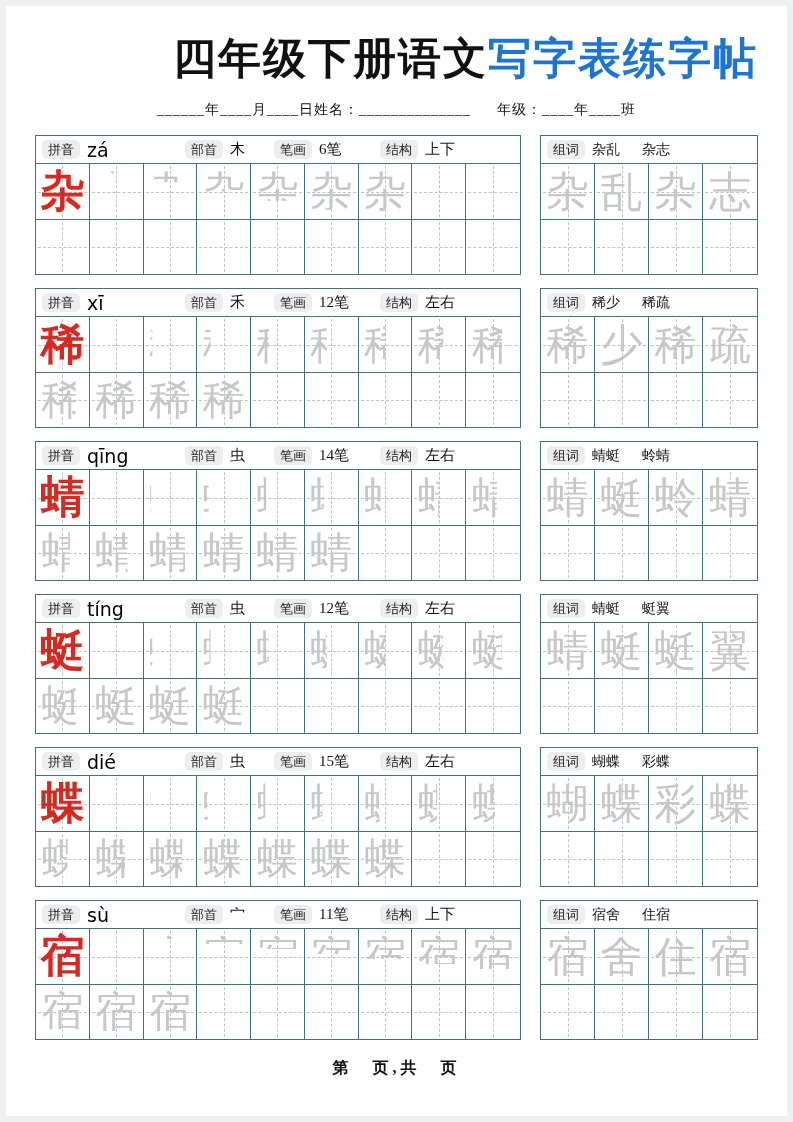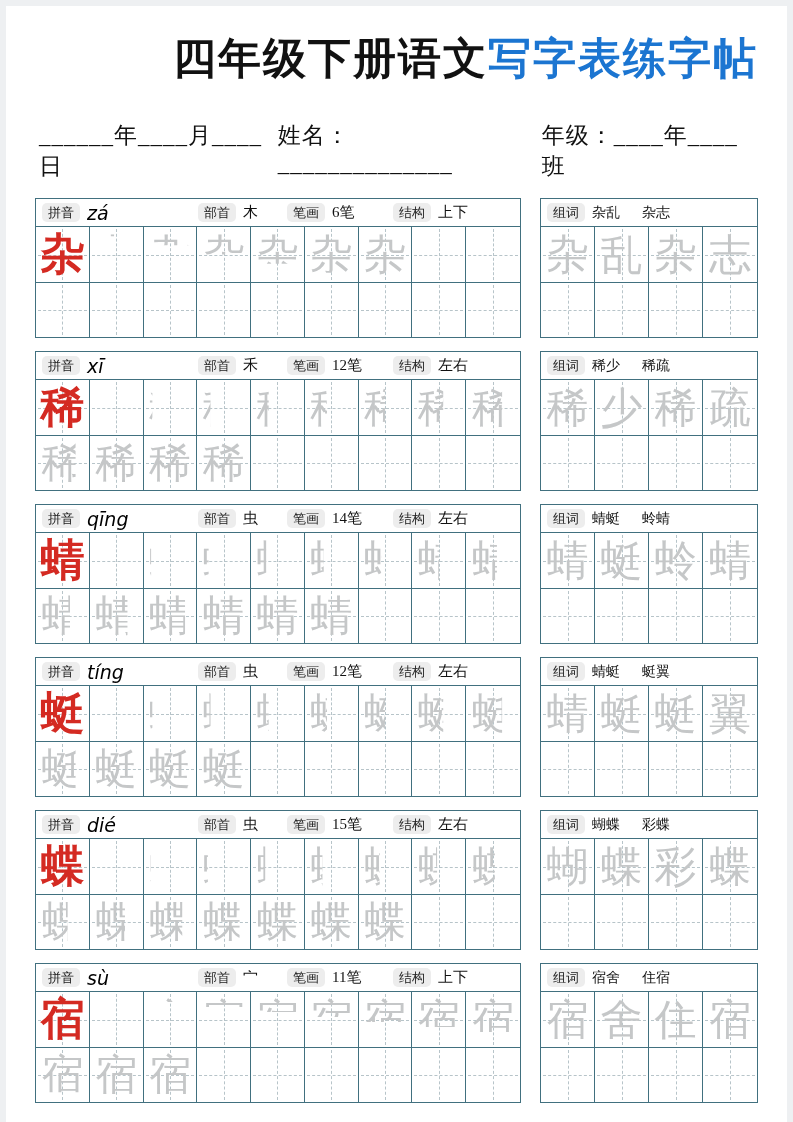--- a/index.html
+++ b/index.html
@@ -31,22 +31,22 @@
     letter-spacing:2px;
     margin-top:6px;
     white-space:nowrap;
   }
   .title .blue{color:var(--blue);}
   
   .meta-row{
     display:flex;
     justify-content:center;
     align-items:baseline;
-    font-size:23px;
-    margin:32px 4px 16px 4px;
+    font-size:14px;
+    margin:13px 4px 16px 4px;
     letter-spacing:1px;
   }
   .meta-right{display:flex;gap:26px;}
   
   .section{
     display:flex;
     gap:19px;
     margin-bottom:13px;
   }
   .box{
@@ -58,38 +58,37 @@
   .box-header{
     height:28px;
     border-bottom:1px solid var(--line);
     display:flex;
     align-items:center;
     padding:0 6px;
     font-size:15px;
     white-space:nowrap;
   }
   .hgroup{display:flex;align-items:center;}
-  .g1{width:156px;}
+  .g1{width:143px;}
   .g2{width:89px;}
   .g3{width:106px;}
   .g4{flex:1;}
   .badge{
     background:var(--badge);
     border-radius:5px;
     padding:1px 6px;
     font-size:13px;
     color:#222;
     margin-right:7px;
     line-height:17px;
   }
   .pinyin{
     font-family:"DejaVu Sans", sans-serif;
     font-size:19px;
     color:#000;
-    font-style:italic;
   }
   .hval{font-size:15px;color:#111;}
   .words-list{display:flex;gap:22px;font-size:14px;}
   
   .grid-row{display:grid;height:55px;}
   .grid-row.cols9{grid-template-columns:repeat(9,1fr);}
   .grid-row.cols4{grid-template-columns:repeat(4,1fr);}
   .grid-row + .grid-row{border-top:1px solid var(--line);}
   .cell{position:relative;}
   .cell:not(:last-child){border-right:1px solid var(--line);}

